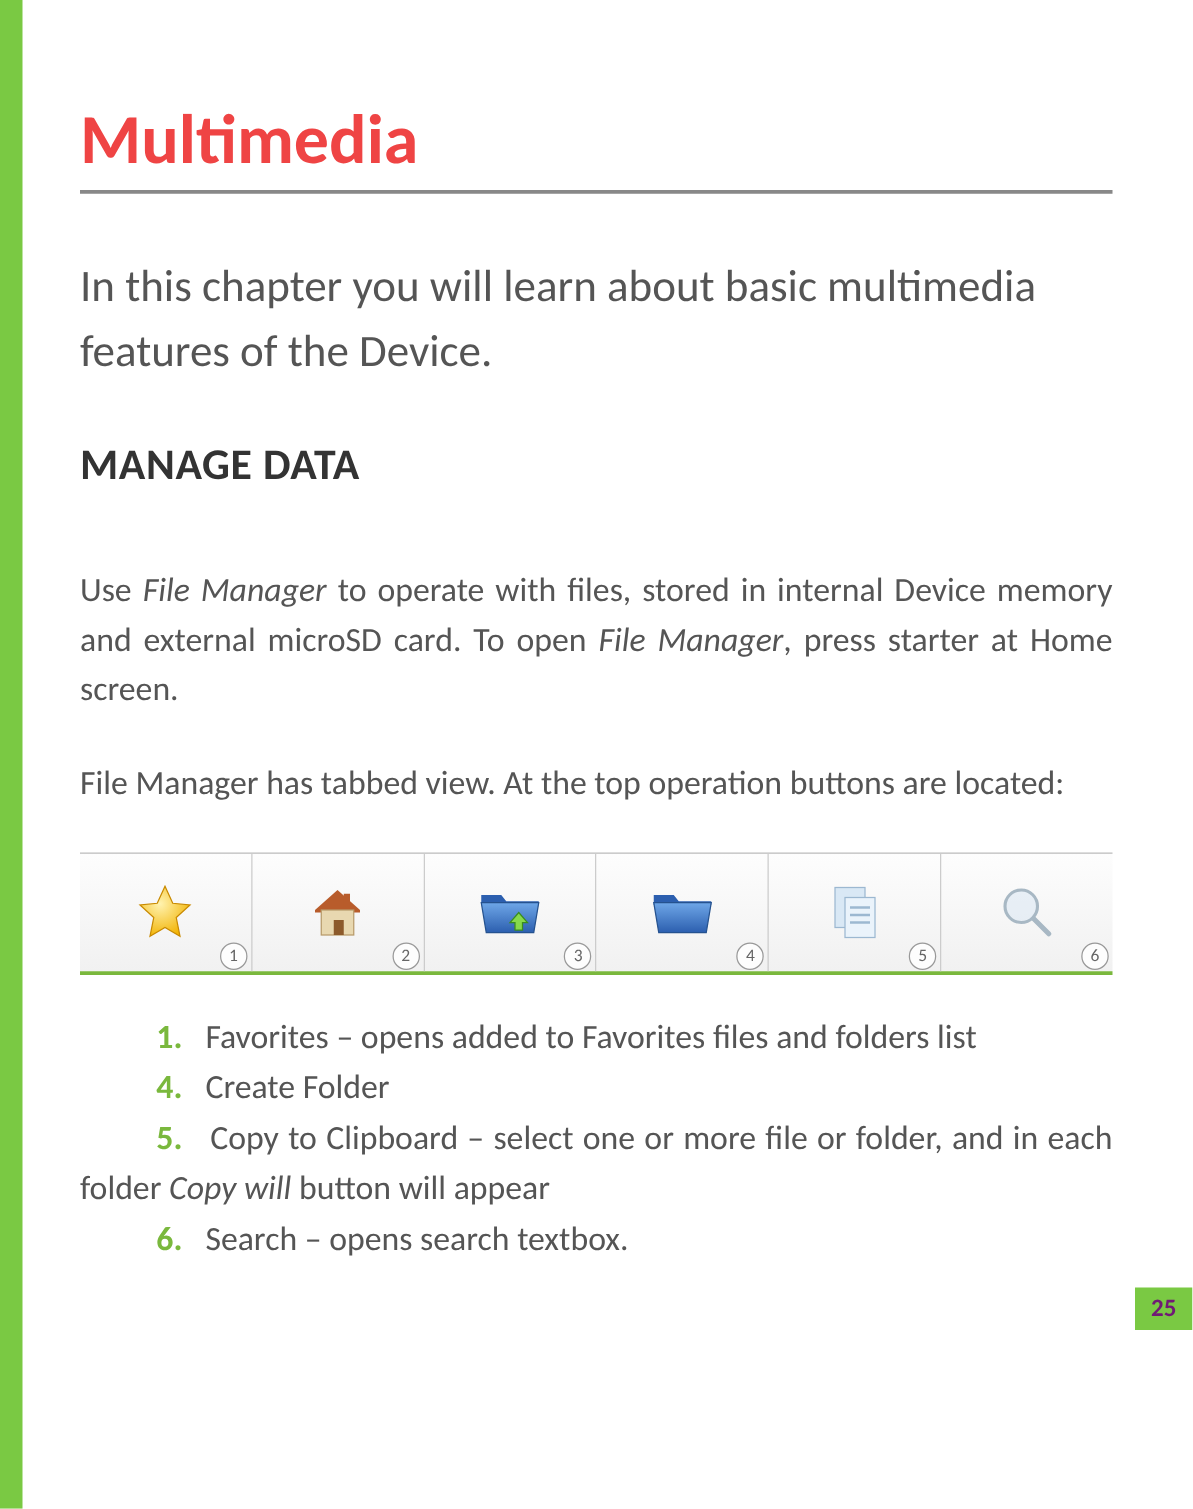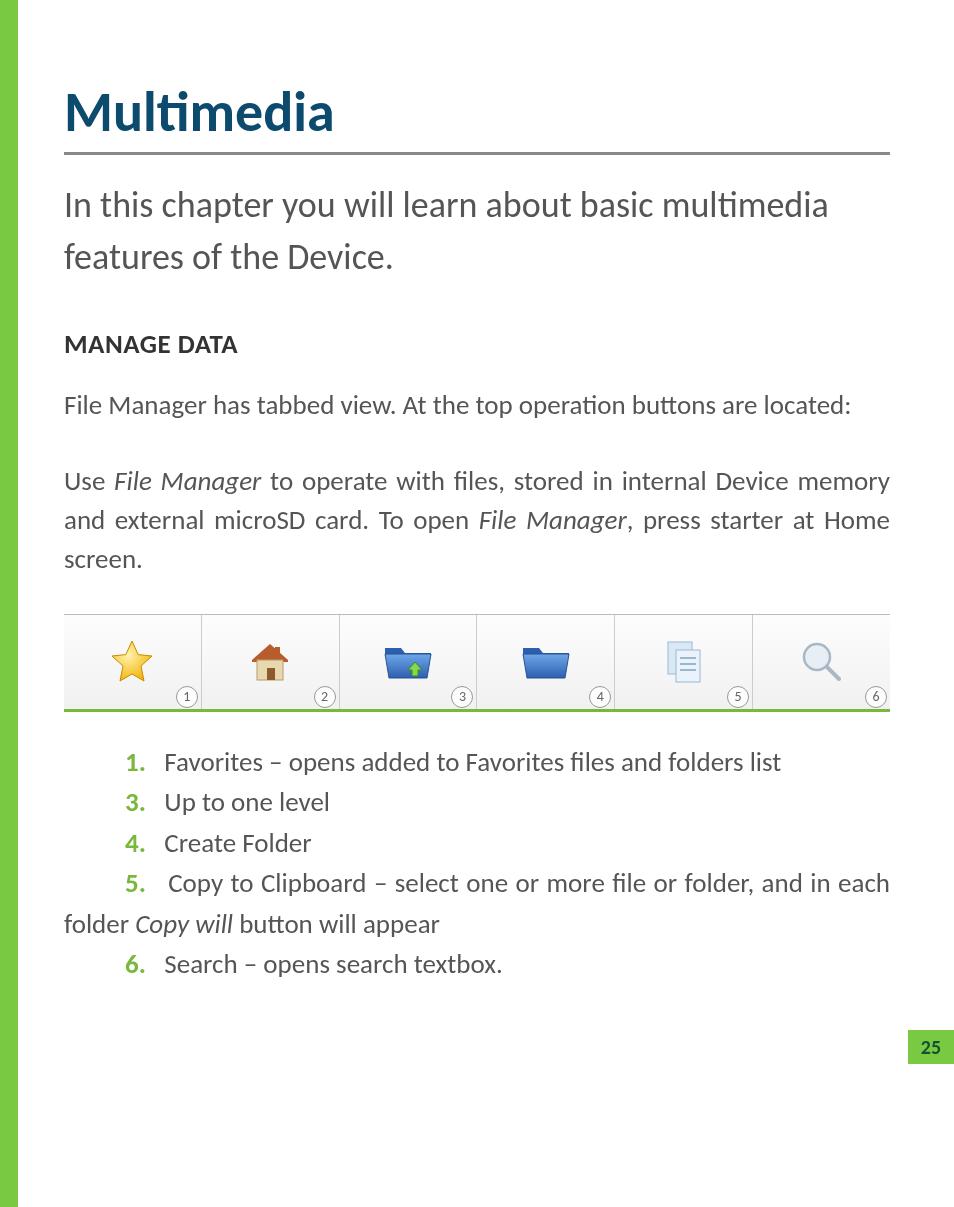--- a/index.html
+++ b/index.html
@@ -17,53 +17,53 @@
     height: 100%;
     background: #7AC943;
   }
   .page-number {
     position: absolute;
     right: 0;
     top: 1030px;
     width: 46px;
     height: 34px;
     background: #7AC943;
-    color: #14532d;
+    color: #701a75;
     font-weight: 700;
     font-size: 20px;
     display: flex;
     align-items: center;
     justify-content: center;
   }
   .content {
     position: absolute;
     left: 64px;
     right: 64px;
     top: 78px;
   }
   h1 {
-    color: #0c4a6e;
+    color: #ef4444;
     font-size: 56px;
     font-weight: 700;
     border-bottom: 3px solid #888;
     padding-bottom: 6px;
-    margin-bottom: 24px;
+    margin-bottom: 48px;
   }
   .intro {
     color: #555;
     font-size: 36px;
     line-height: 1.45;
     margin-bottom: 44px;
   }
   h2 {
     color: #333;
-    font-size: 27px;
+    font-size: 35px;
     font-weight: 700;
     letter-spacing: 0.5px;
-    margin-bottom: 25px;
+    margin-bottom: 60px;
   }
   .para {
     color: #555;
     font-size: 27px;
     line-height: 1.45;
     text-align: justify;
     margin-bottom: 36px;
   }
   .para em { font-style: italic; }
   .toolbar {
@@ -114,25 +114,25 @@
 <div class="page-number">25</div>
 
 <div class="content">
 
   <h1>Multimedia</h1>
 
   <p class="intro">In this chapter you will learn about basic multimedia features of the Device.</p>
 
   <h2>MANAGE DATA</h2>
 
-  <p class="para">File Manager has tabbed view. At the top operation buttons are located:</p>
-
   <p class="para">
     <span>Use </span><em>File Manager</em><span> to operate with files, stored in internal Device memory and external microSD card. To open </span><em>File Manager</em><span>, press starter at Home screen.</span>
   </p>
+
+  <p class="para">File Manager has tabbed view. At the top operation buttons are located:</p>
 
   <div class="toolbar">
 
     <div class="toolbar-cell">
       <svg class="icon" width="48" height="48" viewBox="0 0 48 48">
         <defs>
             <radialGradient id="g1" cx="40%" cy="35%" r="70%">
               <stop offset="0%" stop-color="#FFF3B0"></stop>
               <stop offset="100%" stop-color="#F2B200"></stop>
             </radialGradient>
@@ -200,23 +200,20 @@
       <div class="badge">6</div>
     </div>
 
   </div>
 
   <div class="list">
     <div class="list-row indented tight">
       <span class="list-num">1.</span>&nbsp;&nbsp;&nbsp;<span class="list-text">Favorites – opens added to Favorites files and folders list</span>
     </div>
     <div class="list-row indented tight">
-      <span class="list-num">3.</span>&nbsp;&nbsp;&nbsp;<span class="list-text">Up to one level</span>
-    </div>
-    <div class="list-row indented tight">
       <span class="list-num">4.</span>&nbsp;&nbsp;&nbsp;<span class="list-text">Create Folder</span>
     </div>
     <div class="list-row justify">
       <span style="display:inline-block;width:48px"></span><span class="list-num">5.</span>&nbsp;&nbsp;&nbsp;<span class="list-text"><span>Copy to Clipboard – select one or more file or folder, and in each folder </span><em>Copy will</em><span> button will appear</span></span>
     </div>
     <div class="list-row indented tight">
       <span class="list-num">6.</span>&nbsp;&nbsp;&nbsp;<span class="list-text">Search – opens search textbox.</span>
     </div>
   </div>
 

